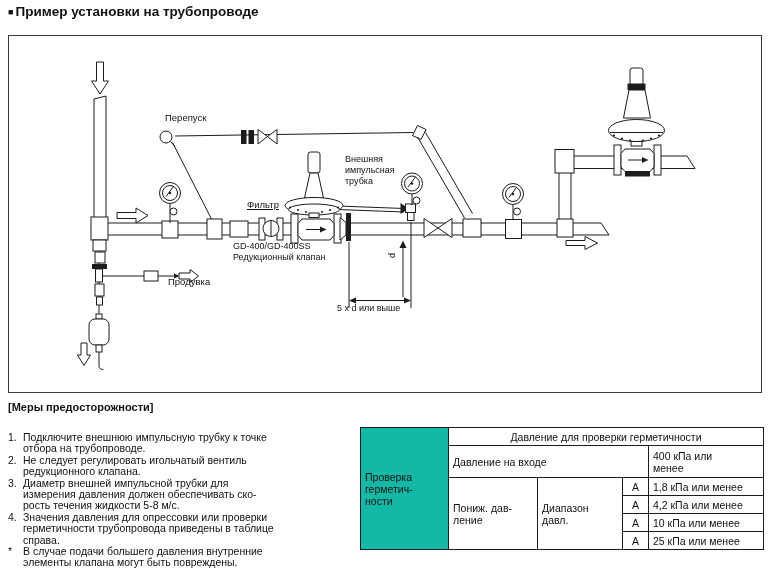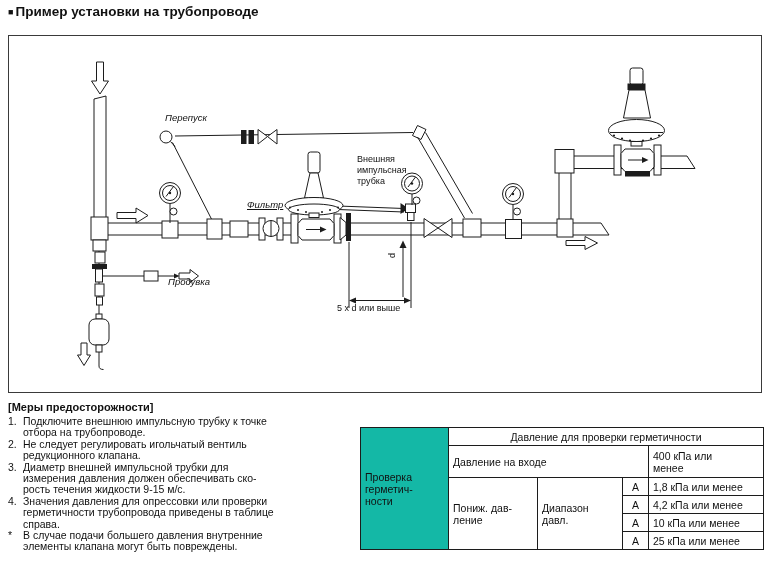--- a/index.html
+++ b/index.html
@@ -14,27 +14,27 @@
   .title-bullet { font-size:9px; margin-right:2px; }
   
   .diagram { position:absolute; left:8px; top:35px; width:754px; height:358px;
     border:1px solid #3a3a3a; background:#fff; }
   .diagram svg { position:absolute; left:0; top:0; }
   svg .ln { stroke:#1c1c1c; stroke-width:1; fill:none; }
   svg .wf { stroke:#1c1c1c; stroke-width:1; fill:#ffffff; }
   svg .bf { fill:#1c1c1c; stroke:none; }
   .dlabel { position:absolute; font-size:9px; line-height:10.8px; color:#111;
     white-space:pre-line; }
-  .dlabel.big { font-size:9.5px;font-style:italic; }
+  .dlabel.big { font-size:9.5px; }
   .dlabel.underline { text-decoration:underline; }
   .dlabel.center { }
   .dlabel.rot { transform:rotate(-90deg); background:#fff; width:14px; text-align:center; }
   
   .precautions { position:absolute; left:8px; top:401px; width:348px; }
-  .prec-heading { font-size:11px; font-weight:bold; margin-bottom:3px; }
+  .prec-heading { font-size:11px; font-weight:bold; margin-bottom:19px; }
   .prec-item { display:flex; font-size:10.5px; line-height:11.4px; }
   .prec-marker { width:15px; flex:0 0 15px; }
   .prec-text { flex:1; white-space:pre-line; }
   
   .ptable { position:absolute; left:360px; top:427px; border-collapse:collapse;
     font-size:10.5px; color:#111; table-layout:fixed; }
   .ptable td { border:1px solid #1c1c1c; vertical-align:middle; padding:1px 4px;
     white-space:pre-line; line-height:12px; }
   .ptable td.hdr { text-align:center; height:18px; }
   .ptable td.blue { background:#14b8a6; }
@@ -239,24 +239,26 @@
         <rect class="wf" x="605" y="109" width="7" height="30"></rect>
         <rect class="wf" x="645" y="109" width="7" height="30"></rect>
         <polygon class="wf" points="616,113 641,113 645,117.5 645,131 641,135.5 616,135.5 612,131 612,117.5"></polygon>
         <path class="ln" d="M619 124 H633"></path>
         <polygon class="bf" points="633,121 639.5,124 633,127"></polygon>
         <rect class="bf" x="616" y="135.5" width="25" height="5"></rect>
       </g>
     </svg>
 
     <div class="dlabel big" style="left:156px; top:77px;">Перепуск</div>
-    <div class="dlabel" style="left:348px; top:118px;">Внешняя
+    <div class="dlabel" style="left:336px; top:118px;">Внешняя
 импульсная
 трубка</div>
     <div class="dlabel big underline" style="left:238px; top:164px;">Фильтр</div>
+    <div class="dlabel" style="left:224px; top:205px;">GD-400/GD-400SS
+Редукционный клапан</div>
     <div class="dlabel big" style="left:159px; top:241px;">Продувка</div>
     <div class="dlabel center" style="left:328px; top:267px; width:86px;">5 x d или выше</div>
     <div class="dlabel rot" style="left:376px; top:214px;">d</div>
   </div>
 
   <div class="precautions">
     <div class="prec-heading">[Меры предосторожности]</div>
     <div class="prec-item">
       <span class="prec-marker">1.</span>
       <span class="prec-text">Подключите внешнюю импульсную трубку к точке
@@ -264,21 +266,21 @@
     </div>
     <div class="prec-item">
       <span class="prec-marker">2.</span>
       <span class="prec-text">Не следует регулировать игольчатый вентиль
 редукционного клапана.</span>
     </div>
     <div class="prec-item">
       <span class="prec-marker">3.</span>
       <span class="prec-text">Диаметр внешней импульсной трубки для
 измерения давления должен обеспечивать ско-
-рость течения жидкости 9-15 м/с.</span>
+рость течения жидкости 5-8 м/с.</span>
     </div>
     <div class="prec-item">
       <span class="prec-marker">4.</span>
       <span class="prec-text">Значения давления для опрессовки или проверки
 герметичности трубопровода приведены в таблице
 справа.</span>
     </div>
     <div class="prec-item">
       <span class="prec-marker">*</span>
       <span class="prec-text">В случае подачи большего давления внутренние

